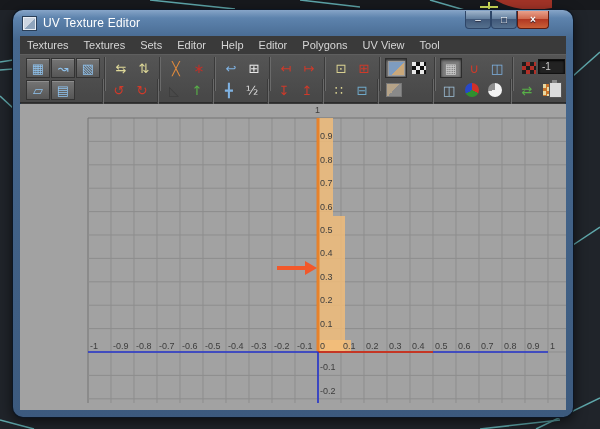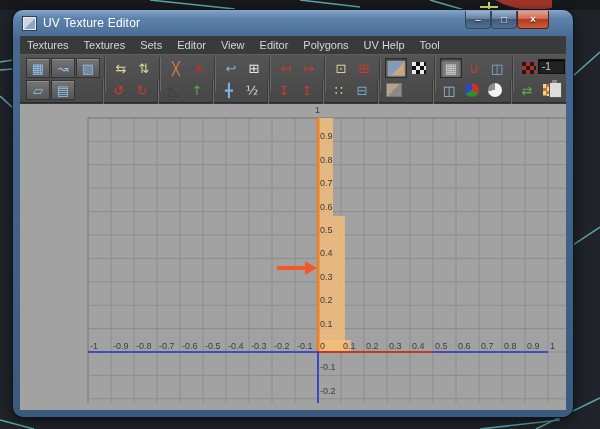--- a/index.html
+++ b/index.html
@@ -97,24 +97,24 @@
         <div class="wbtn">□</div>
         <div class="wbtn close">×</div>
       </div>
   </div>
   <div id="client">
     <div id="menubar">
         <span class="menu-item">Textures</span>
         <span class="menu-item">Textures</span>
         <span class="menu-item">Sets</span>
         <span class="menu-item">Editor</span>
-        <span class="menu-item">View</span>
+        <span class="menu-item">Help</span>
         <span class="menu-item">Editor</span>
         <span class="menu-item">Polygons</span>
-        <span class="menu-item">UV Help</span>
+        <span class="menu-item">UV View</span>
         <span class="menu-item">Tool</span>
       </div>
     <div id="toolbar">
       <div class="tb-row" id="tb-row1">
           <button class="tb raised">
             <span style="color: rgb(143, 195, 239);">▦</span>
           </button>
           <button class="tb raised">
             <span style="color: rgb(143, 195, 239);">↝</span>
           </button>

